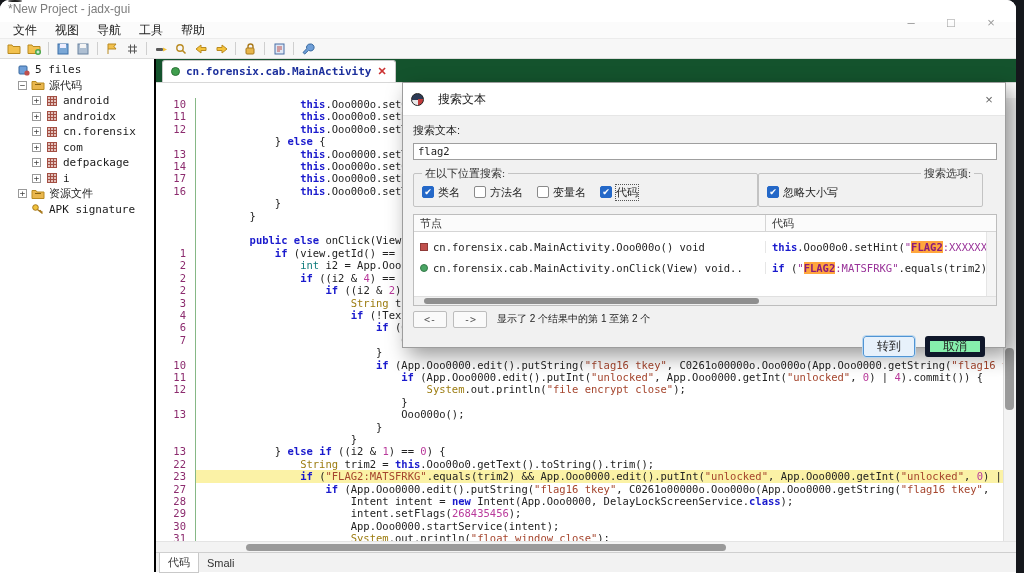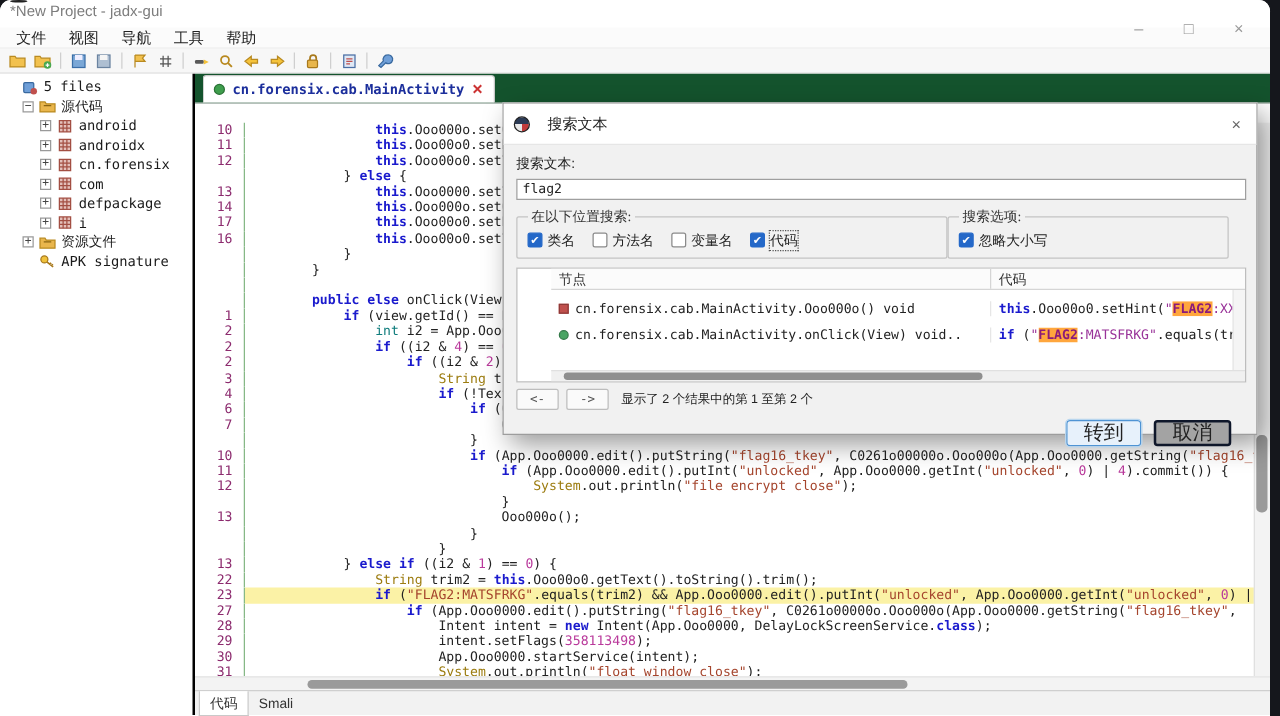--- a/index.html
+++ b/index.html
@@ -77,29 +77,29 @@
   .dlg-title { font-size:12px; color:#222; margin-left:6px; }
   .dlg-close { margin-left:auto; color:#666; font-size:13px; width:16px; text-align:center; }
   .dlg-body { padding:7px 10px 0 10px; }
   .dlg-label { font-size:11px; color:#222; margin-bottom:3px; }
   .dlg-input { width:584px; height:17px; background:#fff; border:1px solid #9f9f9f;
                font-family:"DejaVu Sans Mono", monospace; font-size:10.5px; color:#222; padding:0 4px; }
   .group-row { display:flex; margin-top:6px;font-family:Liberation Serif, serif; }
   fieldset { border:1px solid #c3c3c3; border-radius:2px; padding:4px 8px 6px 8px; }
   legend { font-size:11px; color:#333; padding:0 3px; }
   .fs-scope { width:345px; }
-  .fs-opts { width:225px; }
+  .fs-opts { width:225px;text-align:right; }
   .cb-row { display:flex; align-items:center; gap:14px; }
   .cb-item { display:flex; align-items:center; gap:4px; font-size:11px; color:#222; }
   .cb-box { width:12px; height:12px; border:1px solid #8a8a8a; background:#fff; flex:none;
             display:flex; align-items:center; justify-content:center; font-size:9px; color:#fff; border-radius:2px;}
   .cb-box.checked { background:#2468c8; border-color:#2468c8; }
   .cb-item.focused .cb-label { outline:1px dotted #555; }
 
-  .results { margin-top:7px; width:584px; background:#fff; border:1px solid #bdbdbd; position:relative;padding-left:27px; }
+  .results { margin-top:7px; width:584px; background:#fff; border:1px solid #bdbdbd; position:relative; }
   .res-header { display:flex; height:17px; border-bottom:1px solid #d5d5d5; background:#fbfbfb; }
   .res-hcell { font-size:11px; color:#333; padding:1px 6px; }
   .res-hcell.node { width:352px; border-right:1px solid #d5d5d5; }
   .res-hcell.code { flex:1; }
   .res-row { display:flex; height:21px; align-items:flex-end; }
   .res-node { width:352px; border-right:1px solid #e6e6e6; display:flex; align-items:center; gap:5px;
               padding:0 6px; font-family:"DejaVu Sans Mono", monospace; font-size:10.5px; color:#222;
               white-space:nowrap; overflow:hidden; }
   .res-code { flex:1; padding:0 6px; font-family:"DejaVu Sans Mono", monospace; font-size:10.5px;
               white-space:nowrap; overflow:hidden; }
@@ -111,24 +111,24 @@
   .res-hscroll { height:9px; background:#f0f0f0; border-top:1px solid #e0e0e0; position:relative; }
   .res-hthumb { position:absolute; left:10px; top:1.5px; width:335px; height:6px; background:#8f8f8f; border-radius:3px;}
   .res-vtrack { position:absolute; right:0; top:17px; bottom:9px; width:10px; background:#f5f5f5; border-left:1px solid #e5e5e5;}
 
   .pag-row { display:flex; align-items:center; margin-top:5px; gap:6px; }
   .pag-btn { width:34px; height:17px; background:#fafafa; border:1px solid #bdbdbd; border-radius:2px;
              font-family:"DejaVu Sans Mono", monospace; font-size:10px; color:#555; text-align:center; line-height:15px;}
   .pag-text { font-size:10px; color:#222; margin-left:4px; }
 
   .dlg-footer { display:flex; justify-content:flex-end; gap:10px; padding:8px 10px 0 0; }
-  .btn { height:21px; padding:0 13px; font-size:16px; color:#222; border-radius:3px;
+  .btn { height:21px; padding:0 13px; font-size:12px; color:#222; border-radius:3px;
          display:flex; align-items:center; }
   .btn-primary { background:#e7f1fb; border:1px solid #4f94d4; outline:1px solid #b9d6ee; }
-  .btn-plain { background:#a3a3a3; border:2px solid #0f172a; }
+  .btn-plain { background:#86efac; border:5px solid #0f172a; }
 </style>
 </head>
 <body>
 
 <div class="window">
 
   <div class="titlebar">
     <div class="app-icon"></div>
     <div class="title-text">*New Project - jadx-gui</div>
     <div class="win-controls">
@@ -349,21 +349,21 @@
             <div class="code-line"><span class="gutter-num">12</span><span class="code-text"><span class="tok-p">                                    </span><span class="tok-t">System</span><span class="tok-p">.out.println(</span><span class="tok-s">"file encrypt close"</span><span class="tok-p">);</span></span></div>
             <div class="code-line"><span class="gutter-num"></span><span class="code-text"><span class="tok-p">                                }</span></span></div>
             <div class="code-line"><span class="gutter-num">13</span><span class="code-text"><span class="tok-p">                                Ooo000o();</span></span></div>
             <div class="code-line"><span class="gutter-num"></span><span class="code-text"><span class="tok-p">                            }</span></span></div>
             <div class="code-line"><span class="gutter-num"></span><span class="code-text"><span class="tok-p">                        }</span></span></div>
             <div class="code-line"><span class="gutter-num">13</span><span class="code-text"><span class="tok-p">            } </span><span class="tok-k">else</span><span class="tok-p"> </span><span class="tok-k">if</span><span class="tok-p"> ((i2 &amp; </span><span class="tok-n">1</span><span class="tok-p">) == </span><span class="tok-n">0</span><span class="tok-p">) {</span></span></div>
             <div class="code-line"><span class="gutter-num">22</span><span class="code-text"><span class="tok-p">                </span><span class="tok-t">String</span><span class="tok-p"> trim2 = </span><span class="tok-k">this</span><span class="tok-p">.Ooo00o0.getText().toString().trim();</span></span></div>
             <div class="code-line hl"><span class="gutter-num">23</span><span class="code-text"><span class="tok-p">                </span><span class="tok-k">if</span><span class="tok-p"> (</span><span class="tok-s">"FLAG2:MATSFRKG"</span><span class="tok-p">.equals(trim2) &amp;&amp; App.Ooo0000.edit().putInt(</span><span class="tok-s">"unlocked"</span><span class="tok-p">, App.Ooo0000.getInt(</span><span class="tok-s">"unlocked"</span><span class="tok-p">, </span><span class="tok-n">0</span><span class="tok-p">) | </span></span></div>
             <div class="code-line"><span class="gutter-num">27</span><span class="code-text"><span class="tok-p">                    </span><span class="tok-k">if</span><span class="tok-p"> (App.Ooo0000.edit().putString(</span><span class="tok-s">"flag16_tkey"</span><span class="tok-p">, C0261o00000o.Ooo000o(App.Ooo0000.getString(</span><span class="tok-s">"flag16_tkey"</span><span class="tok-p">, </span></span></div>
             <div class="code-line"><span class="gutter-num">28</span><span class="code-text"><span class="tok-p">                        Intent intent = </span><span class="tok-k">new</span><span class="tok-p"> Intent(App.Ooo0000, DelayLockScreenService.</span><span class="tok-k">class</span><span class="tok-p">);</span></span></div>
-            <div class="code-line"><span class="gutter-num">29</span><span class="code-text"><span class="tok-p">                        intent.setFlags(</span><span class="tok-n">358113498</span><span class="tok-p">);</span></span></div>
+            <div class="code-line"><span class="gutter-num">29</span><span class="code-text"><span class="tok-p">                        intent.setFlags(</span><span class="tok-n">268435456</span><span class="tok-p">);</span></span></div>
             <div class="code-line"><span class="gutter-num">30</span><span class="code-text"><span class="tok-p">                        App.Ooo0000.startService(intent);</span></span></div>
             <div class="code-line"><span class="gutter-num">31</span><span class="code-text"><span class="tok-p">                        </span><span class="tok-t">System</span><span class="tok-p">.out.println(</span><span class="tok-s">"float window close"</span><span class="tok-p">);</span></span></div>
             <div class="code-line"><span class="gutter-num">32</span><span class="code-text"><span class="tok-p">                        Ooo000o();</span></span></div>
           </div>
         <div class="v-scroll">
           <div class="v-thumb"></div>
         </div>
       </div>
 
       <div class="h-scroll">

